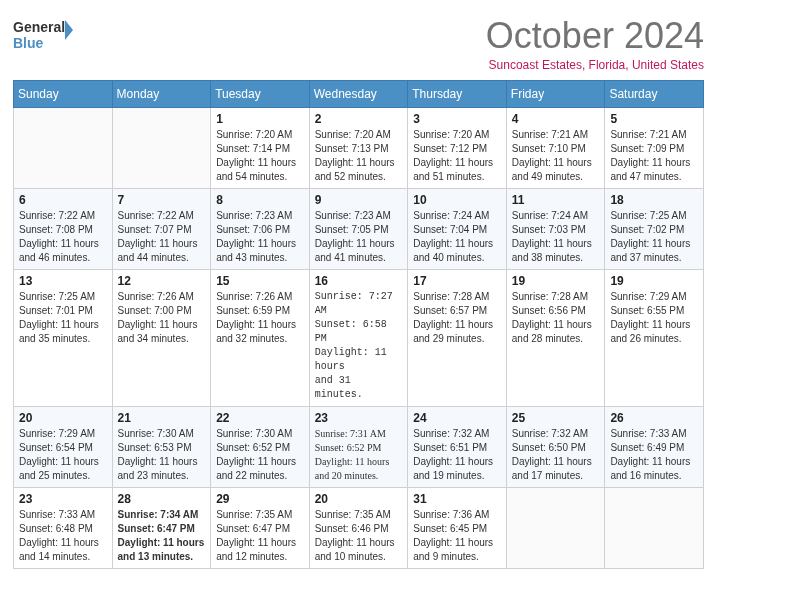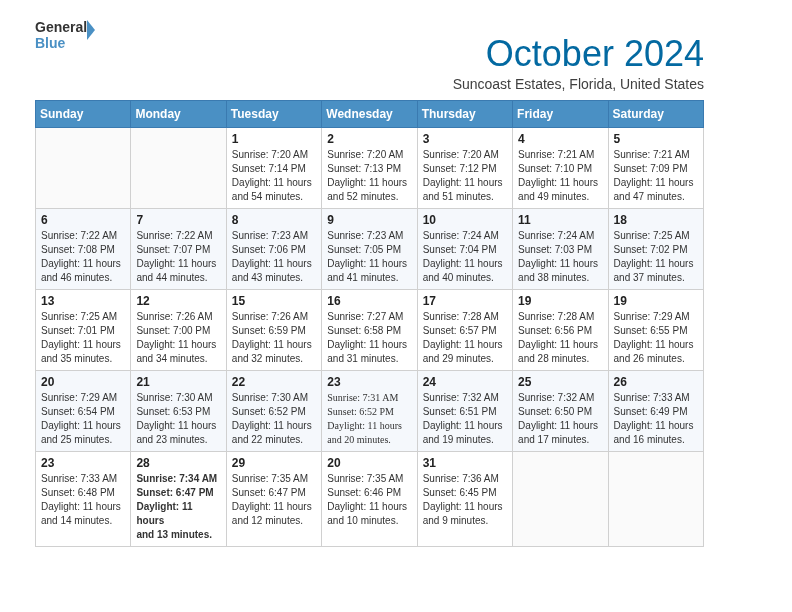--- a/index.html
+++ b/index.html
@@ -4,60 +4,59 @@
   <style>
     * { box-sizing: border-box; margin: 0; padding: 0; }
     body {
       font-family: Arial, sans-serif;
       background: #fff;
       width: 792px;
       min-height: 612px;
     }
     .page {
       width: 724px;
-      padding: 16px 20px 16px 35px;
+      padding: 16px 20px 16px 13px;
     }
     .header {
       display: flex;
       align-items: flex-start;
       justify-content: space-between;
       margin-bottom: 8px;
     }
     .logo {
       display: flex;
       align-items: center;
       gap: 4px;
     }
     .title-block {
       text-align: right;
     }
     .main-title {
       font-size: 36px;
       font-weight: 300;
-      color: #0369a1;
+      color: #737373;
       line-height: 1.1;
-      margin-top: 18px;
     }
     .subtitle {
-      font-size: 14px;
-      color: #404040;
+      font-size: 12px;
+      color: #be185d;
       margin-top: 2px;
     }
     .calendar {
       width: 100%;
       border-collapse: collapse;
       font-size: 10.5px;
     }
     .calendar thead th {
       background-color: #4a90c4;
       color: #fff;
       padding: 6px 4px;
       text-align: left;
       font-size: 12px;
-      font-weight: bold;
+      font-weight: normal;
       border: 1px solid #3a7ab0;
     }
     .calendar tbody td {
       border: 1px solid #d0d0d0;
       padding: 4px 5px;
       vertical-align: top;
       width: calc(100% / 7);
       min-height: 80px;
       background: #fff;
     }
@@ -224,21 +223,21 @@
           </td>
           <td>
             <span class="day-number">15</span>
             <div class="day-info" style="white-space: pre-line;">Sunrise: 7:26 AM
 Sunset: 6:59 PM
 Daylight: 11 hours
 and 32 minutes.</div>
           </td>
           <td>
             <span class="day-number">16</span>
-            <div class="day-info" style="white-space: pre-line;">Sunrise: 7:27 AM
+            <div class="day-info" style="white-space: pre-line; font-family: Liberation Mono, monospace;">Sunrise: 7:27 AM
 Sunset: 6:58 PM
 Daylight: 11 hours
 and 31 minutes.</div>
           </td>
           <td>
             <span class="day-number">17</span>
             <div class="day-info" style="white-space: pre-line;">Sunrise: 7:28 AM
 Sunset: 6:57 PM
 Daylight: 11 hours
 and 29 minutes.</div>

